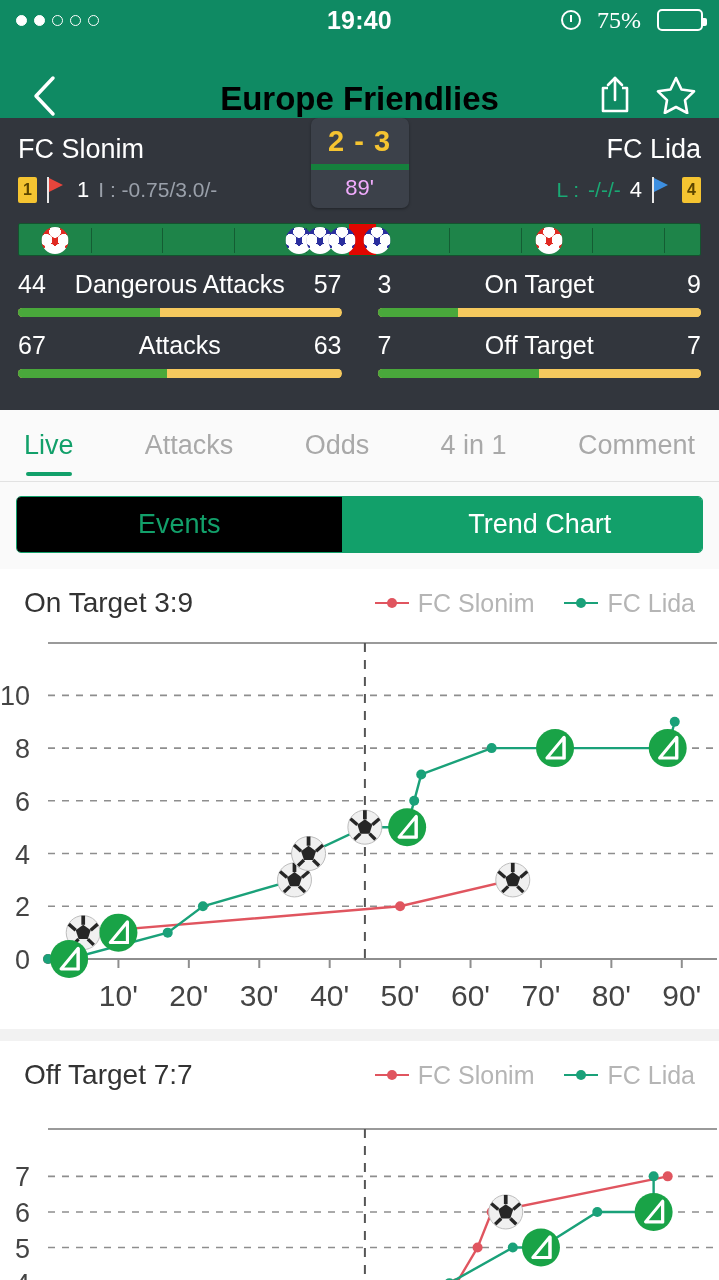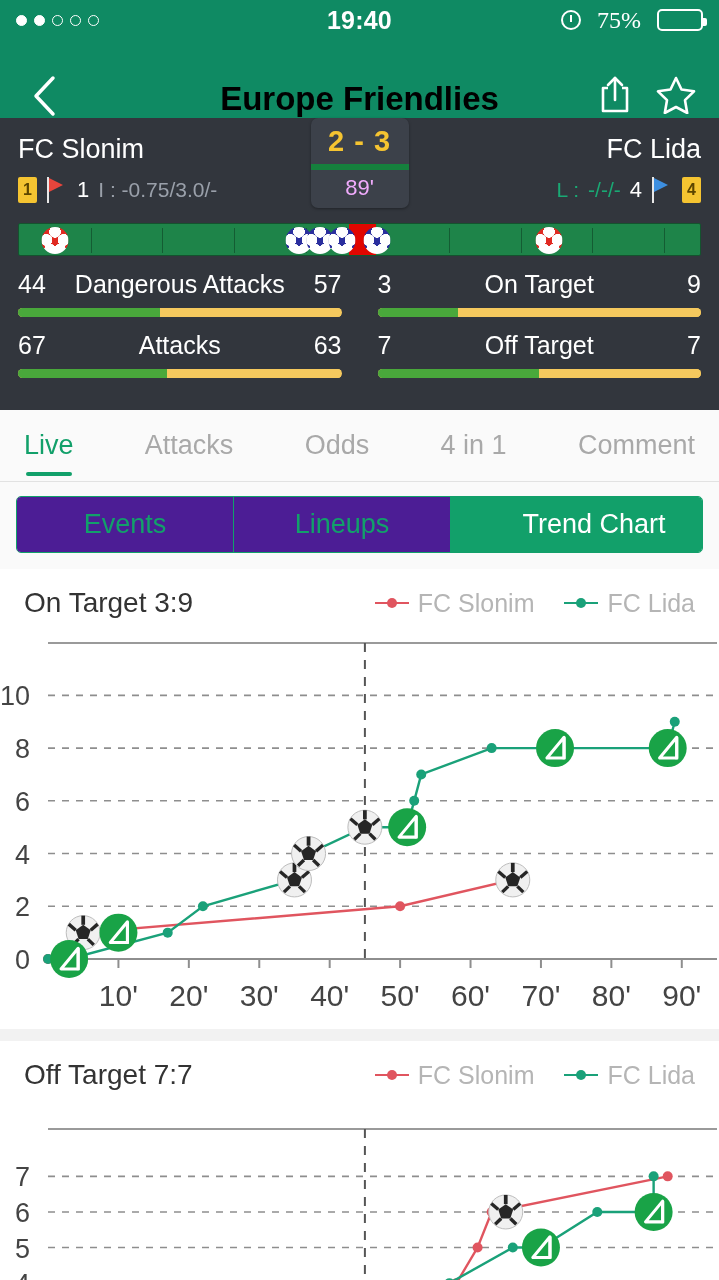--- a/index.html
+++ b/index.html
@@ -124,21 +124,21 @@
   }
 
   
   .segwrap { background:#fafafa; padding:14px 16px 16px; }
   .seg {
     display:flex; border:1px solid #12a06a; border-radius:5px; overflow:hidden;
     height:57px;
   }
   .seg-btn {
     flex:1; display:flex; align-items:center; justify-content:center;
-    font-size:27px; color:#12a06a; background:#4c1d95;
+    font-size:27px; color:#12a06a; background:#000000;
     border-right:1px solid #12a06a;
   }
   .seg-btn:last-child { border-right:none;padding-left:35px; }
   .seg-btn.active { background:#12a06a; color:#fff; }
 
   
   .chart-card { background:#fff; padding:18px 0 0; margin-bottom:12px; }
   .chart-head { display:flex; align-items:center; padding:0 24px 10px; }
   .chart-title { font-size:28px; color:#333; }
   .chart-legend { margin-left:auto; display:flex; gap:30px; align-items:center; }
@@ -309,21 +309,20 @@
       <div class="mtab active">Live</div>
       <div class="mtab">Attacks</div>
       <div class="mtab">Odds</div>
       <div class="mtab">4 in 1</div>
       <div class="mtab">Comment</div>
     </div>
 
   <div class="segwrap">
     <div class="seg" id="sub-tabs">
         <div class="seg-btn">Events</div>
-        <div class="seg-btn">Lineups</div>
         <div class="seg-btn active">Trend Chart</div>
       </div>
   </div>
 
   <div class="chart-card">
     <div class="chart-head">
       <div class="chart-title">On Target 3:9</div>
       <div class="chart-legend">
         <span class="leg">
           <span class="leg-mark red"></span>

